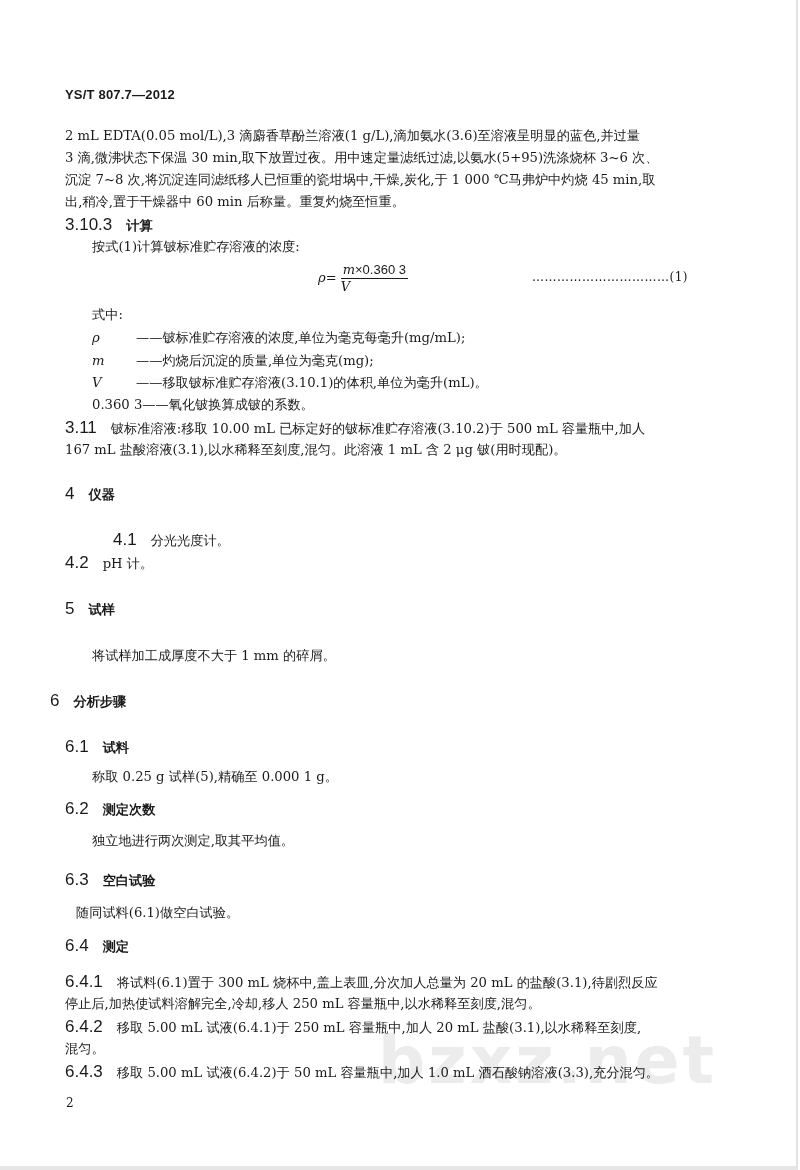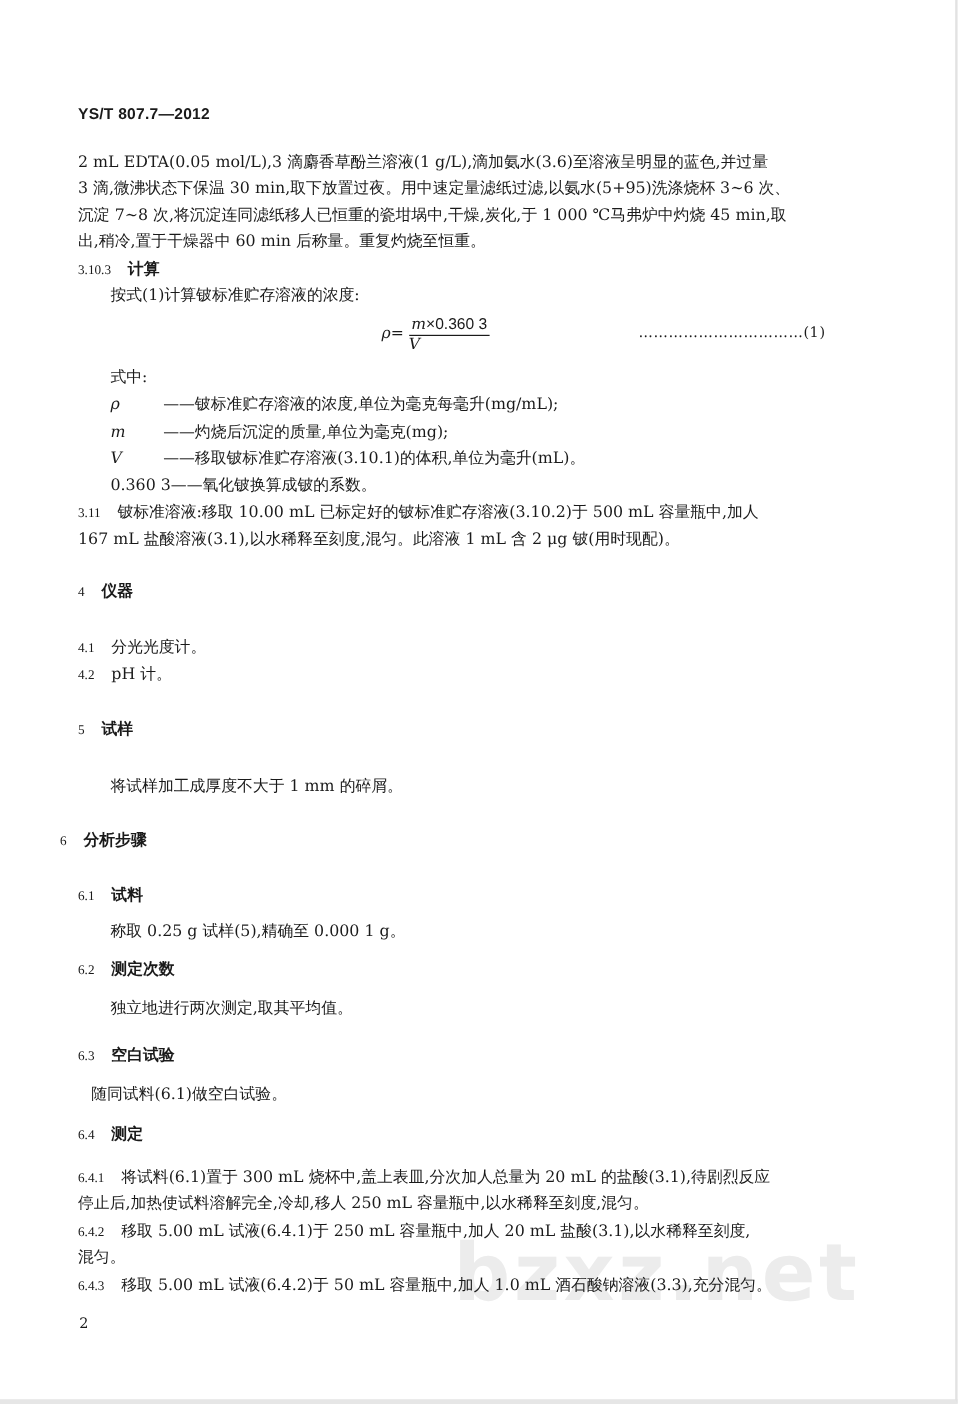--- a/index.html
+++ b/index.html
@@ -10,21 +10,21 @@
   .page {
     position: absolute; left: 0; top: 0; width: 796px; height: 1166px;
     background: #ffffff; border-right: 2px solid #e2e2e2; border-bottom: 4px solid #e6e6e6;
   }
   .abs { position: absolute; white-space: nowrap; }
   .std-code {
     left: 65px; top: 87px; font-family: "Liberation Sans", "DejaVu Sans", sans-serif;
     font-weight: bold; font-size: 13px; letter-spacing: 0.2px;
   }
   .line { font-size: 13.2px; line-height: 18px; }
-  .num { font-family: Liberation Serif, serif; font-size: 11px; }
+  .num { font-family: Liberation Sans, sans-serif; font-size: 17px; }
   .h { font-weight: bold; font-size: 13.2px; }
   .h .num { font-weight: normal; margin-right: 14px; }
   .formula { left: 318px; top: 262px; font-size: 13px; }
   .frac { display: inline-block; vertical-align: middle; }
   .frac .top { display: block; border-bottom: 1px solid #1a1a1a; padding: 0 2px 1px 2px; font-style: italic; }
   .frac .top .n { font-style: normal; font-family: "Liberation Sans", sans-serif; }
   .frac .bot { display: block; font-style: italic; }
   .rho { font-style: italic; }
   .eqnum { left: 532px; top: 270px; font-size: 12px; letter-spacing: 0.5px; }
   .sym { display: inline-block; width: 44px; font-style: italic; }
@@ -77,21 +77,21 @@
 
     <div class="abs line" style="left:65px;top:419px;">
       <span class="num" style="margin-right:14px;">3.11</span><span>铍标准溶液:移取 10.00 mL 已标定好的铍标准贮存溶液(3.10.2)于 500 mL 容量瓶中,加人</span>
     </div>
     <div class="abs line" style="left:65px;top:441px;">167 mL 盐酸溶液(3.1),以水稀释至刻度,混匀。此溶液 1 mL 含 2 μg 铍(用时现配)。</div>
 
     <div class="abs line h" style="left:65px;top:485px;">
       <span class="num">4</span><span>仪器</span>
     </div>
     <div class="abs line" style="left:65px;top:531px;">
-      <span class="num" style="margin-right:14px;">4.1</span><span>分光光度计。</span>
+      <span class="num" style="margin-right:14px;margin-left:48px;">4.1</span><span>分光光度计。</span>
     </div>
     <div class="abs line" style="left:65px;top:554px;">
       <span class="num" style="margin-right:14px;">4.2</span><span>pH 计。</span>
     </div>
 
     <div class="abs line h" style="left:65px;top:600px;">
       <span class="num">5</span><span>试样</span>
     </div>
     <div class="abs line" style="left:92px;top:647px;">将试样加工成厚度不大于 1 mm 的碎屑。</div>
 

